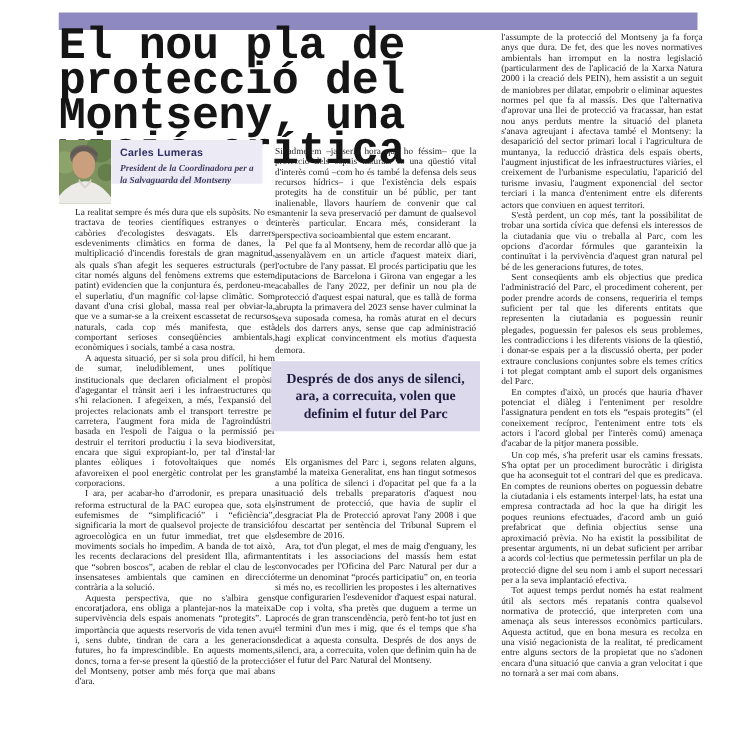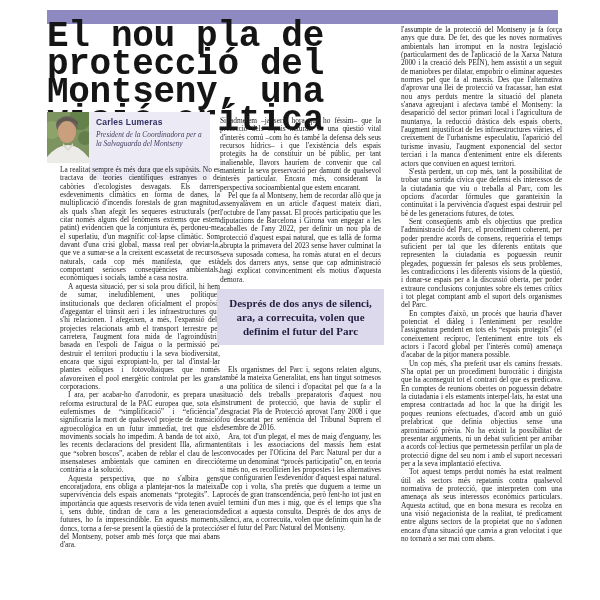--- a/index.html
+++ b/index.html
@@ -6,29 +6,29 @@
   .page {
     position:relative; width:600px; height:600px; background:#ffffff;
     overflow:hidden; font-family:"Liberation Serif", serif; color:#1e1e1e;
   }
   .topbar { position:absolute; left:47px; top:10px; width:511px; height:14px; background:#8e89c0; }
   .headline {
     position:absolute; left:47px; top:23px; width:325px; margin:0;
     font-family:Liberation Mono, monospace; font-weight:700;
     font-size:36px; line-height:28px; letter-spacing:-0.3px; color:#151515;
   }
-  .author { position:absolute; left:47px; top:112px; width:163px; height:68px; display:flex; }
+  .author { position:absolute; left:47px; top:112px; width:163px; height:35px; display:flex; }
   .photo { flex:0 0 42px; width:42px; height:51px; overflow:hidden; }
   .photo svg { display:block; }
   .author-text { flex:1; background:#eceaf5; padding:5px 6px 4px 7px; box-sizing:border-box; }
   .author-name {
     font-family:"Liberation Sans", sans-serif; font-weight:700; font-size:8.5px;
     letter-spacing:.2px; color:#312f63; margin-bottom:3px;
   }
-  .author-role { font-weight:400; font-style:italic; font-size:7.4px; line-height:9px; color:#403e5e; }
+  .author-role { font-weight:700; font-style:italic; font-size:7.4px; line-height:9px; color:#403e5e; }
   .col { position:absolute; width:160px; }
   .col p {
     margin:0; font-size:7.4px; line-height:8.35px; text-align:justify;
     color:#232323; hyphens:auto; -webkit-hyphens:auto;
   }
   .col p.ind { text-indent:8px; }
   .col1 { left:60px;  top:166px; }
   .col2 { left:220px; top:117px; width:161px; }
   .col3 { left:374px; top:26px;  width:161px;margin-left:27px; }
   .pullquote {
@@ -76,20 +76,20 @@
   <div class="col col2">
     <p>Si admetem –ja seria hora que ho féssim– que la protecció dels espais naturals és una qüestió vital d'interès comú –com ho és també la defensa dels seus recursos hídrics– i que l'existència dels espais protegits ha de constituir un bé públic, per tant inalienable, llavors hauríem de convenir que cal mantenir la seva preservació per damunt de qualsevol interès particular. Encara més, considerant la perspectiva socioambiental que estem encarant.</p>
     <p class="ind">Pel que fa al Montseny, hem de recordar allò que ja assenyalàvem en un article d'aquest mateix diari, l'octubre de l'any passat. El procés participatiu que les diputacions de Barcelona i Girona van engegar a les acaballes de l'any 2022, per definir un nou pla de protecció d'aquest espai natural, que es tallà de forma abrupta la primavera del 2023 sense haver culminat la seva suposada comesa, ha romàs aturat en el decurs dels dos darrers anys, sense que cap administració hagi explicat convincentment els motius d'aquesta demora.</p>
     <div class="pullquote">Després de dos anys de silenci, ara, a correcuita, volen que definim el futur del Parc</div>
     <p class="ind">Els organismes del Parc i, segons relaten alguns, també la mateixa Generalitat, ens han tingut sotmesos a una política de silenci i d'opacitat pel que fa a la situació dels treballs preparatoris d'aquest nou instrument de protecció, que havia de suplir el desgraciat Pla de Protecció aprovat l'any 2008 i que fou descartat per sentència del Tribunal Suprem el desembre de 2016.</p>
     <p class="ind">Ara, tot d'un plegat, el mes de maig d'enguany, les entitats i les associacions del massís hem estat convocades per l'Oficina del Parc Natural per dur a terme un denominat “procés participatiu” on, en teoria si més no, es recollirien les propostes i les alternatives que configurarien l'esdevenidor d'aquest espai natural. De cop i volta, s'ha pretès que duguem a terme un procés de gran transcendència, però fent-ho tot just en el termini d'un mes i mig, que és el temps que s'ha dedicat a aquesta consulta. Després de dos anys de silenci, ara, a correcuita, volen que definim quin ha de ser el futur del Parc Natural del Montseny.</p>
   </div>
 
   <div class="col col3">
     <p>l'assumpte de la protecció del Montseny ja fa força anys que dura. De fet, des que les noves normatives ambientals han irromput en la nostra legislació (particularment des de l'aplicació de la Xarxa Natura 2000 i la creació dels PEIN), hem assistit a un seguit de maniobres per dilatar, empobrir o eliminar aquestes normes pel que fa al massís. Des que l'alternativa d'aprovar una llei de protecció va fracassar, han estat nou anys perduts mentre la situació del planeta s'anava agreujant i afectava també el Montseny: la desaparició del sector primari local i l'agricultura de muntanya, la reducció dràstica dels espais oberts, l'augment injustificat de les infraestructures viàries, el creixement de l'urbanisme especulatiu, l'aparició del turisme invasiu, l'augment exponencial del sector terciari i la manca d'enteniment entre els diferents actors que conviuen en aquest territori.</p>
-    <p class="ind">S'està perdent, un cop més, tant la possibilitat de trobar una sortida cívica que defensi els interessos de la ciutadania que viu o treballa al Parc, com les opcions d'acordar fórmules que garanteixin la continuïtat i la pervivència d'aquest espai destruir pel bé de les generacions futures, de totes.</p>
+    <p class="ind">S'està perdent, un cop més, tant la possibilitat de trobar una sortida cívica que defensi els interessos de la ciutadania que viu o treballa al Parc, com les opcions d'acordar fórmules que garanteixin la continuïtat i la pervivència d'aquest gran natural pel bé de les generacions futures, de totes.</p>
     <p class="ind">Sent conseqüents amb els objectius que predica l'administració del Parc, el procediment coherent, per poder prendre acords de consens, requeriria el temps suficient per tal que les diferents entitats que representen la ciutadania es poguessin reunir plegades, poguessin fer palesos els seus problemes, les contradiccions i les diferents visions de la qüestió, i donar-se espais per a la discussió oberta, per poder extraure conclusions conjuntes sobre els temes crítics i tot plegat comptant amb el suport dels organismes del Parc.</p>
     <p class="ind">En comptes d'això, un procés que hauria d'haver potenciat el diàleg i l'enteniment per resoldre l'assignatura pendent en tots els “espais protegits” (el coneixement recíproc, l'enteniment entre tots els actors i l'acord global per l'interès comú) amenaça d'acabar de la pitjor manera possible.</p>
     <p class="ind">Un cop més, s'ha preferit usar els camins fressats. S'ha optat per un procediment burocràtic i dirigista que ha aconseguit tot el contrari del que es predicava. En comptes de reunions obertes on poguessin debatre la ciutadania i els estaments interpel·lats, ha estat una empresa contractada ad hoc la que ha dirigit les poques reunions efectuades, d'acord amb un guió prefabricat que definia objectius sense una aproximació prèvia. No ha existit la possibilitat de presentar arguments, ni un debat suficient per arribar a acords col·lectius que permetessin perfilar un pla de protecció digne del seu nom i amb el suport necessari per a la seva implantació efectiva.</p>
     <p class="ind">Tot aquest temps perdut només ha estat realment útil als sectors més repatanis contra qualsevol normativa de protecció, que interpreten com una amenaça als seus interessos econòmics particulars. Aquesta actitud, que en bona mesura es recolza en una visió negacionista de la realitat, té predicament entre alguns sectors de la propietat que no s'adonen encara d'una situació que canvia a gran velocitat i que no tornarà a ser mai com abans.</p>
   </div>
 
 </div>
 
 </body></html>

